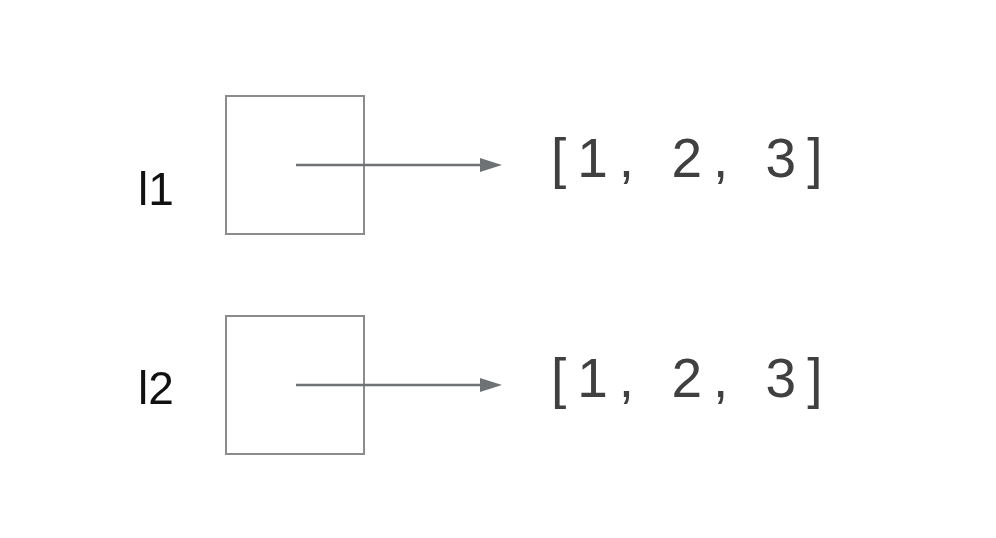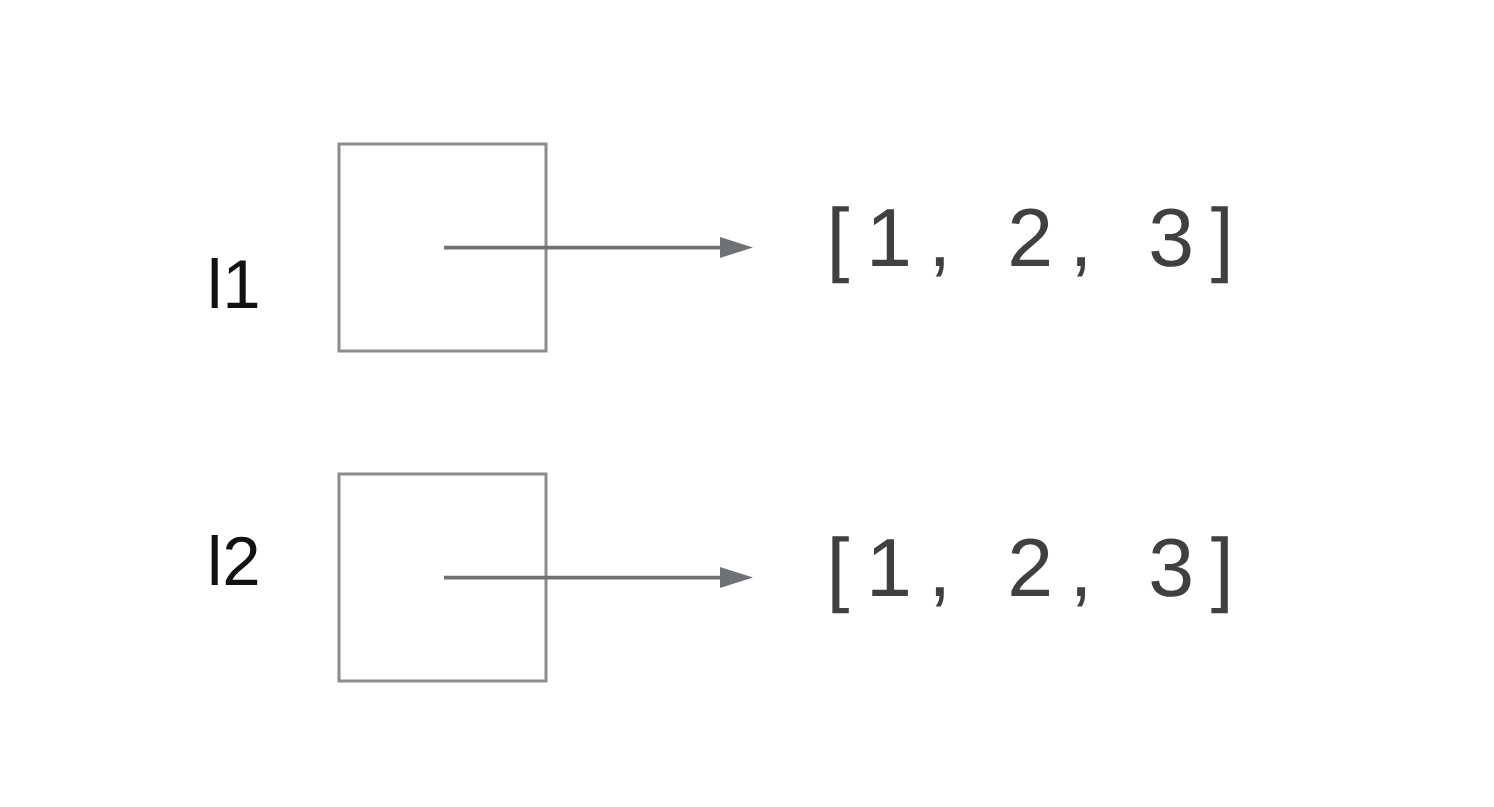--- a/index.html
+++ b/index.html
@@ -43,21 +43,21 @@
     letter-spacing: 0.2em;
     color: #404040;
     white-space: pre;
   }
   
   .r1 .var-label { left: 138px; top: 145px; margin-top: 21px; }
   .r1 .var-box   { left: 225px; top: 95px; }
   .r1 .arrow     { left: 296px; top: 153px; }
   .r1 .list-value{ left: 551px; top: 131px; }
   
-  .r2 .var-label { left: 138px; top: 351px; }
+  .r2 .var-label { left: 138px; top: 365px; }
   .r2 .var-box   { left: 225px; top: 315px; }
   .r2 .arrow     { left: 296px; top: 373px; }
   .r2 .list-value{ left: 551px; top: 351px; }
 </style>
 </head>
 <body>
 
 <div class="canvas">
 
   <div class="row r1">

